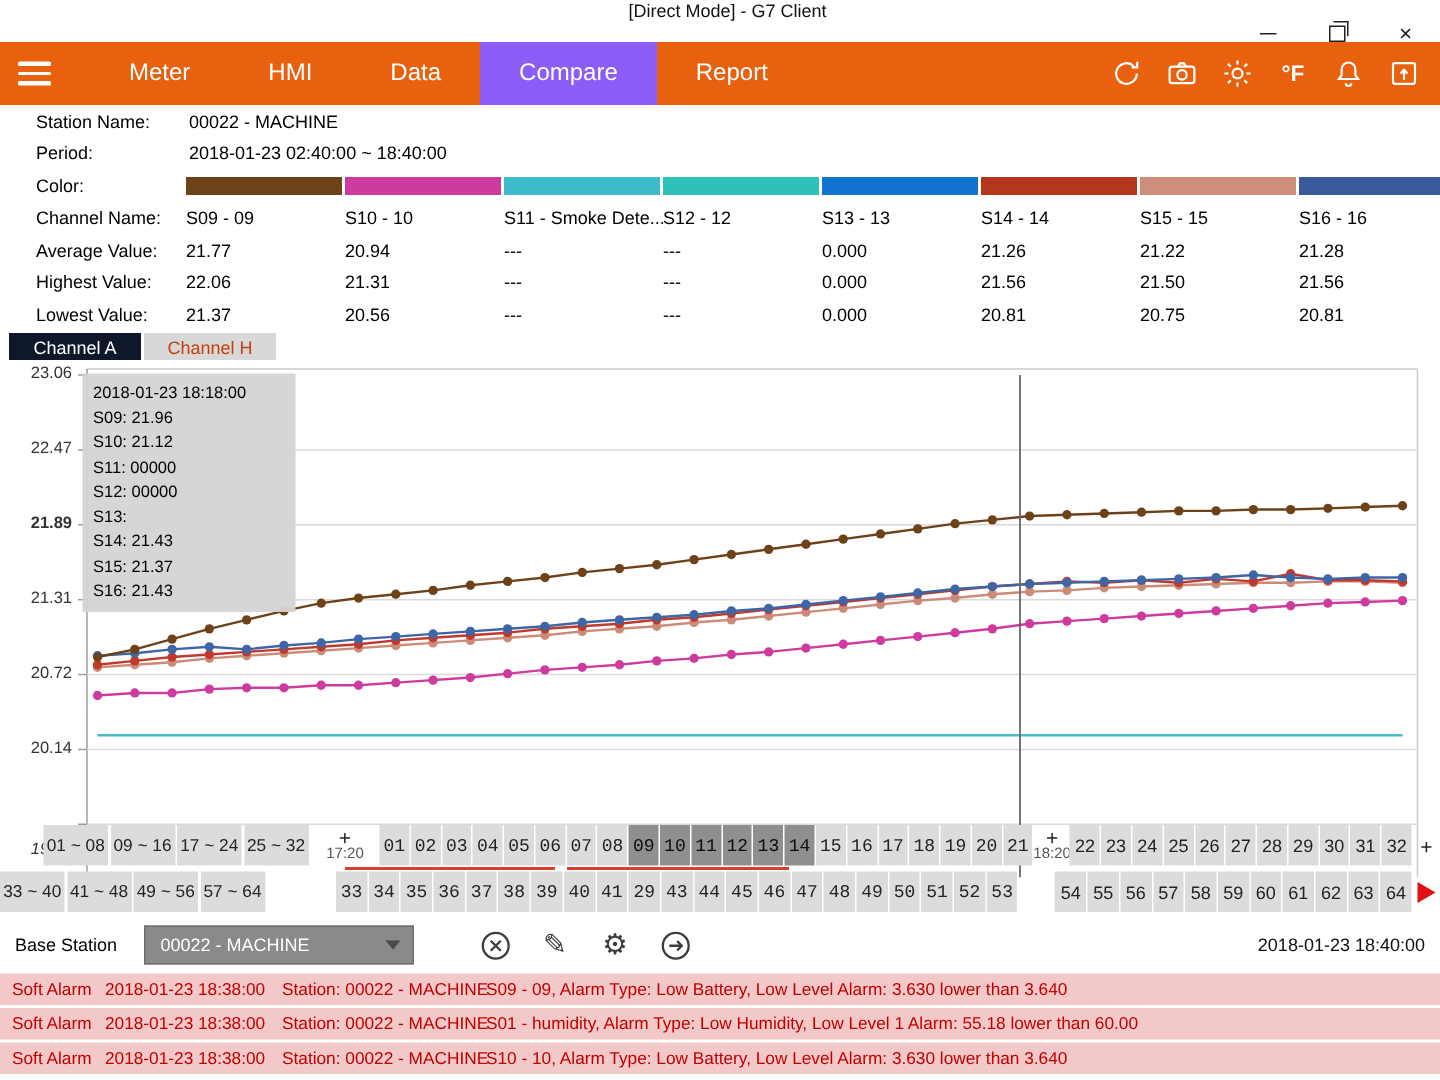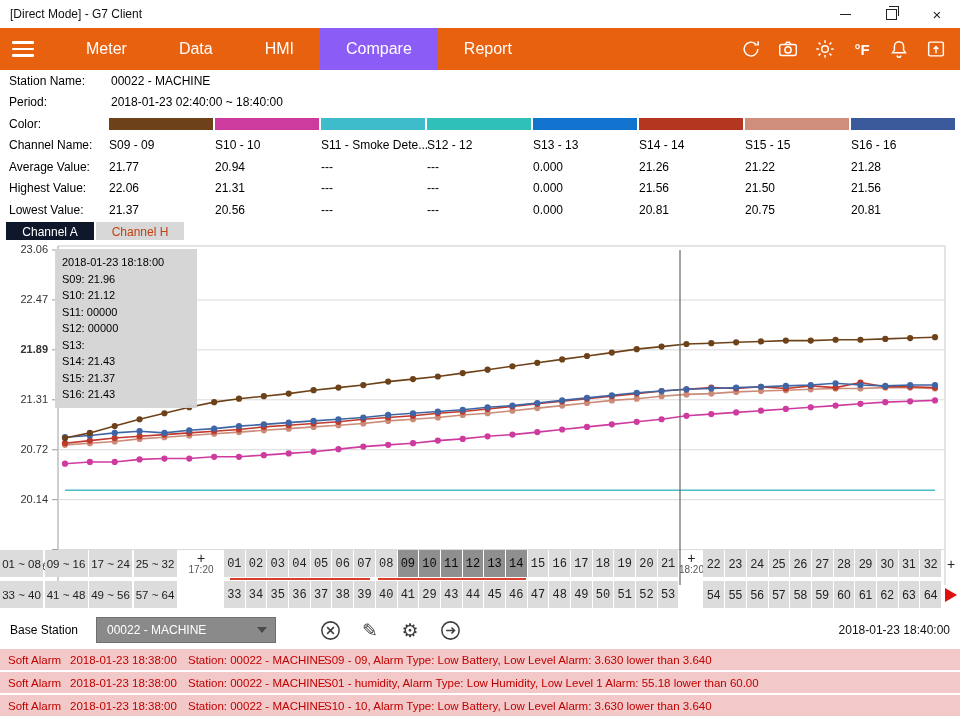--- a/index.html
+++ b/index.html
@@ -1,37 +1,37 @@
 <!DOCTYPE html>
 <html><head>
 <meta charset="utf-8">
 <style>
   html,body{margin:0;padding:0;}
   body{width:960px;height:720px;position:relative;overflow:hidden;background:#fff;
        font-family:"Liberation Sans", sans-serif;color:#000;}
   
-  .titlebar{height:28px;display:flex;align-items:center;background:#fff;}
+  .titlebar{height:28px;display:flex;align-items:center;background:#fff;flex-direction:column;}
   .title{font-size:12px;padding-left:10px;color:#111;}
   .winbtns{margin-left:auto;display:flex;height:28px;}
   .winbtn{width:46px;display:flex;align-items:center;justify-content:center;font-size:15px;color:#222;}
   .min-glyph{display:block;width:11px;border-top:1px solid #222;}
   .max-glyph{display:block;width:9px;height:9px;border:1px solid #222;position:relative;}
   .max-glyph:before{content:"";position:absolute;left:2px;top:-4px;width:9px;height:9px;border:1px solid #222;border-left:none;border-bottom:none;}
   
   .nav{height:42px;background:#E8610F;display:flex;align-items:stretch;color:#fff;}
   .burger{width:48px;display:flex;flex-direction:column;justify-content:center;gap:4px;padding-left:12px;}
   .burger span{width:22px;height:2.5px;background:#fff;border-radius:1px;}
   .nav-item{padding:0 26px;display:flex;align-items:center;font-size:16px;cursor:default;}
   .nav-item.active{background:#8b5cf6;}
   .nav-icons{margin-left:auto;display:flex;align-items:center;gap:13px;padding-right:12px;}
   .nicon{width:24px;height:24px;display:flex;align-items:center;justify-content:center;}
   .nicon svg{width:22px;height:22px;stroke:#fff;fill:none;stroke-width:1.6;}
   .deg{font-size:15px;font-weight:bold;color:#fff;}
   
-  .info{height:152px;padding-left:9px;}
+  .info{height:152px;padding-left:24px;}
   .irow{display:flex;align-items:center;height:21.5px;font-size:12px;}
   .ilabel{width:100px;flex:none;}
   .ch-cell{width:106px;flex:none;white-space:nowrap;overflow:hidden;}
   .sw{width:104px;height:12px;margin-right:2px;flex:none;}
   
   .chtabs{display:flex;margin-left:6px;height:19px;}
   .chtab{width:88px;display:flex;align-items:center;justify-content:center;font-size:12px;background:#D8D8D8;color:#c2410c;margin-right:2px;}
   .chtab.active{background:#0f172a;color:#fff;}
   
   .chart{position:absolute;left:0;top:240px;width:960px;height:345px;background:#fff;}
@@ -92,22 +92,22 @@
 </div>
 
 <div class="nav">
   <div class="burger">
       <span></span>
       <span></span>
       <span></span>
     </div>
   <div id="nav-items" style="display:flex;align-items:stretch;">
       <div class="nav-item">Meter</div>
+      <div class="nav-item">HMI</div>
       <div class="nav-item">Data</div>
-      <div class="nav-item">HMI</div>
       <div class="nav-item active">Compare</div>
       <div class="nav-item">Report</div>
     </div>
   <div class="nav-icons">
     <span class="nicon">
       <svg viewBox="0 0 24 24">
           <path d="M19.5 12a7.5 7.5 0 1 1-2.2-5.3"></path>
           <path d="M19.8 3.5v4h-4"></path>
         </svg>
     </span>
@@ -436,21 +436,21 @@
       <div>S12: 00000</div>
       <div>S13:</div>
       <div>S14: 21.43</div>
       <div>S15: 21.37</div>
       <div>S16: 21.43</div>
     </div>
 </div>
 
 <div class="pager">
   <div class="prow prow1">
-    <div id="rg1" style="display:flex;">
+    <div id="rg1" style="display:flex;padding-left:29px;">
         <div class="prange">01 ~ 08</div>
         <div class="prange">09 ~ 16</div>
         <div class="prange">17 ~ 24</div>
         <div class="prange">25 ~ 32</div>
       </div>
     <div class="pgap">
       <span class="plus">+</span>
       <span class="ptime">17:20</span>
     </div>
     <div class="pcells" id="r1a">

